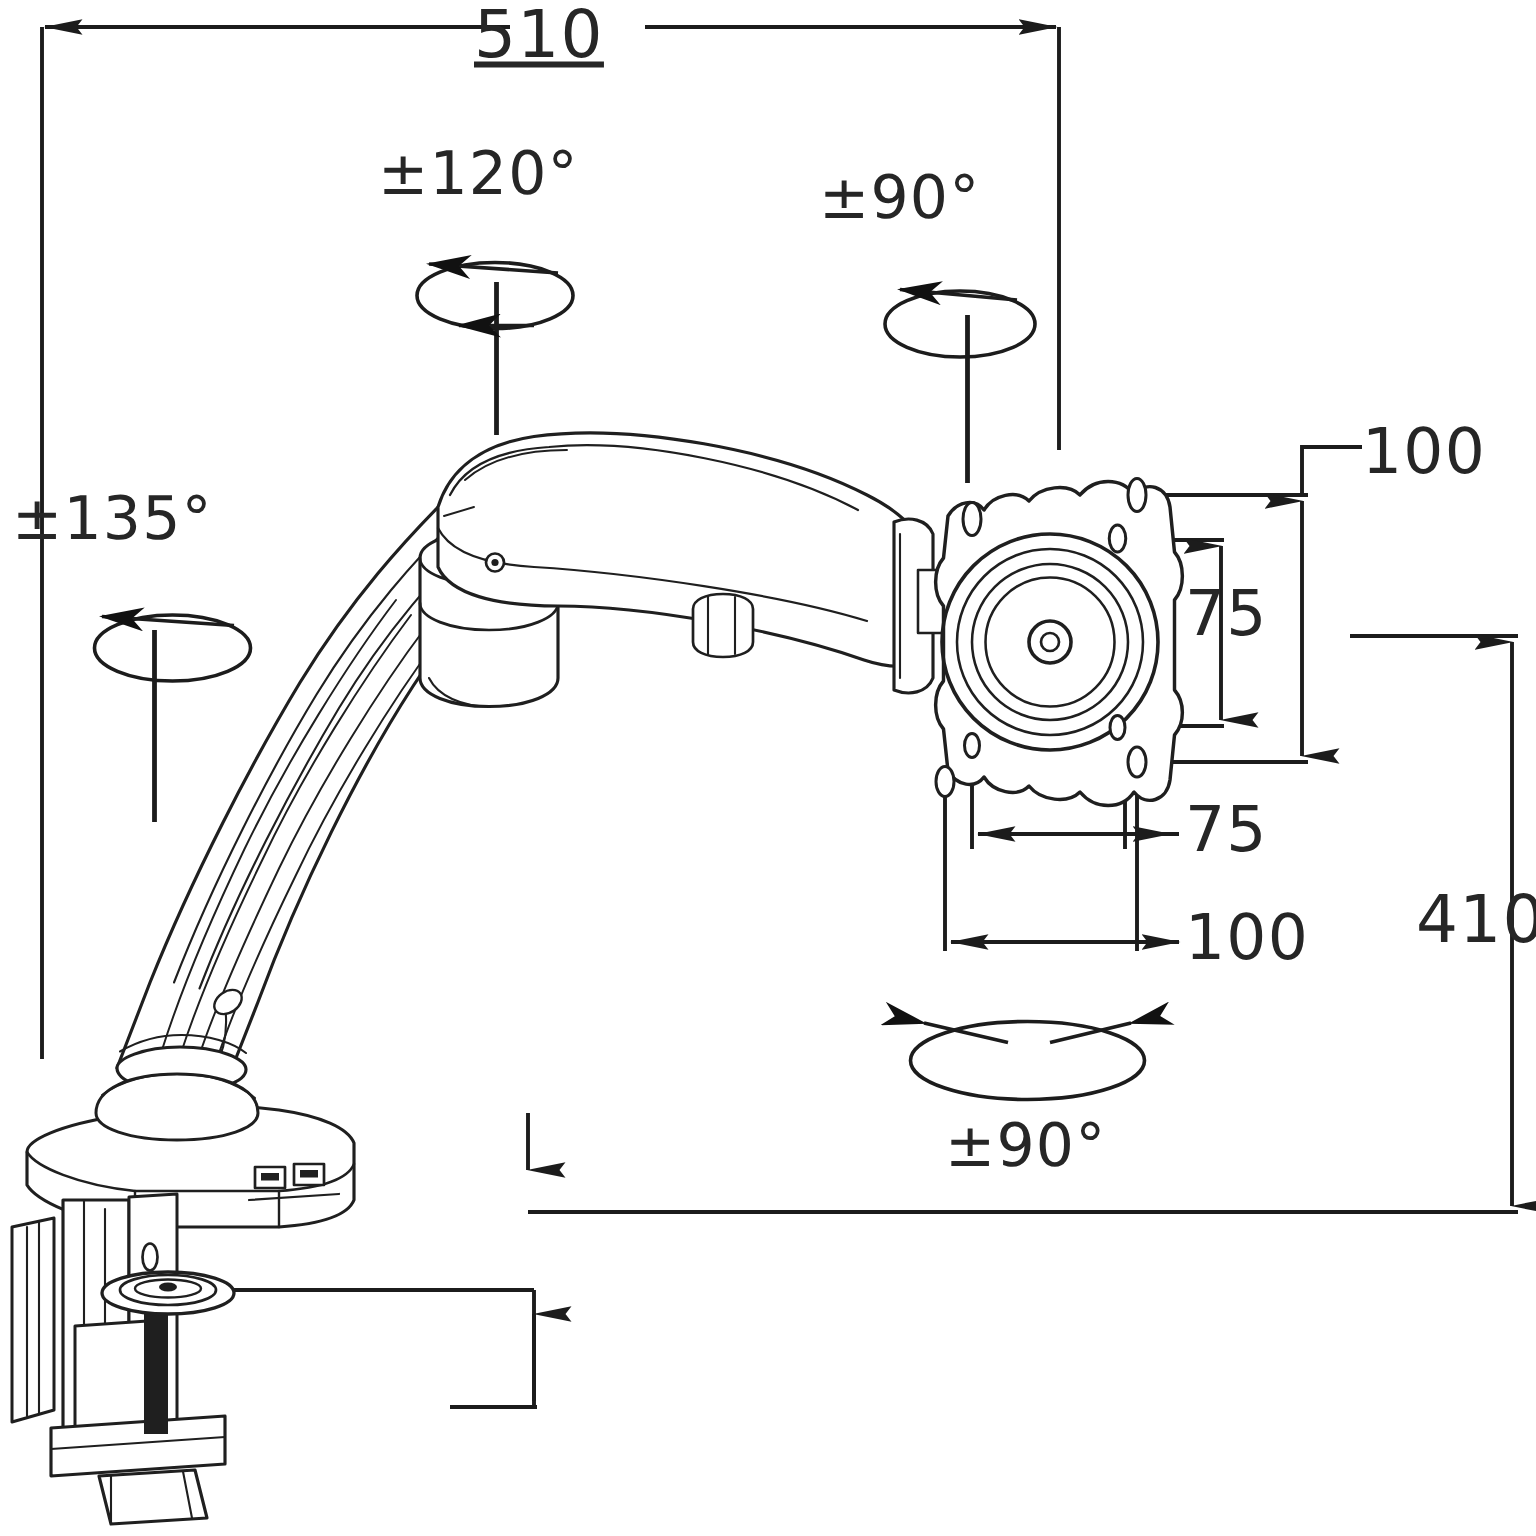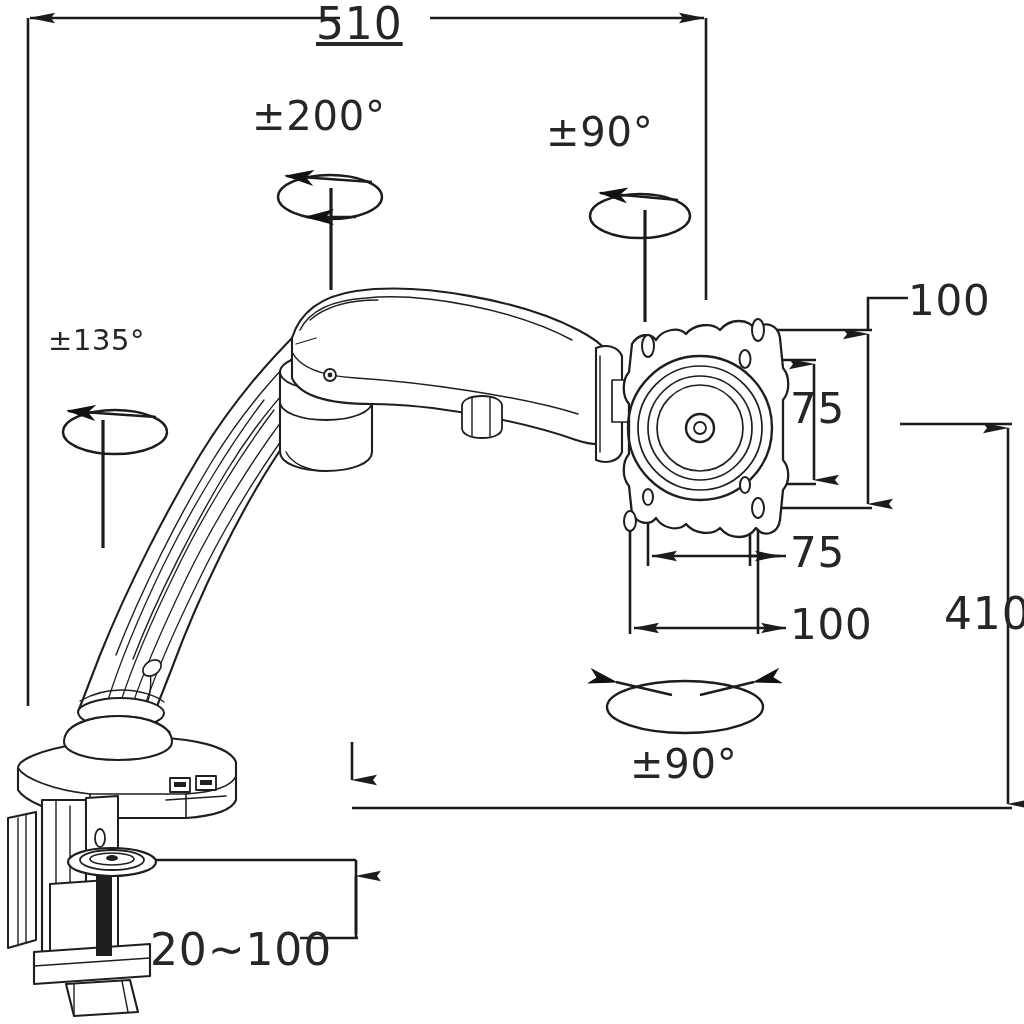--- a/index.html
+++ b/index.html
@@ -30,21 +30,21 @@
     font-family: "DejaVu Sans", sans-serif;
     color: #262626;
     white-space: nowrap;
     letter-spacing: 0.02em;
     line-height: 1;
     user-select: none;
   }
   .dim-510   { left: 316px; top: 2px;   font-size: 44px; text-decoration: underline; }
   .rot-180   { left: 252px; top: 96px;  font-size: 40px; }
   .rot-90top { left: 546px; top: 112px; font-size: 40px; }
-  .rot-135   { left: 8px;   top: 326px; font-size: 29px; margin-left: 40px; }
+  .rot-135   { left: 8px;   top: 326px; font-size: 40px; }
   .dim-100tr { left: 908px; top: 280px; font-size: 42px; }
   .dim-75v   { left: 790px; top: 388px; font-size: 42px; }
   .dim-75h   { left: 790px; top: 532px; font-size: 42px; }
   .dim-100b  { left: 790px; top: 604px; font-size: 42px; }
   .dim-410   { left: 944px; top: 592px; font-size: 44px; }
   .rot-90bot { left: 630px; top: 744px; font-size: 40px; }
   .dim-2010  { left: 150px; top: 928px; font-size: 44px; }
 </style>
 </head>
 <body>
@@ -294,33 +294,32 @@
         <ellipse cx="112" cy="862" rx="44" ry="14" fill="#ffffff" stroke-width="2.2"></ellipse>
         <ellipse cx="112" cy="860" rx="32" ry="10" fill="#ffffff" stroke-width="1.8"></ellipse>
         <ellipse cx="112" cy="859" rx="22" ry="6" fill="#ffffff" stroke-width="1.6"></ellipse>
         <ellipse cx="112" cy="858" rx="6" ry="3" fill="#1f1f1f" stroke="none"></ellipse>
       </g>
     </g>
   </svg>
 
   <div class="dim-label dim-510">510</div>
 
-  <div class="dim-label rot-180">±200°</div>
+  <div class="dim-label rot-180">±120°</div>
 
   <div class="dim-label rot-90top">±90°</div>
 
   <div class="dim-label rot-135">±135°</div>
 
   <div class="dim-label dim-100tr">100</div>
 
   <div class="dim-label dim-75v">75</div>
 
   <div class="dim-label dim-75h">75</div>
 
   <div class="dim-label dim-100b">100</div>
 
   <div class="dim-label dim-410">410</div>
 
   <div class="dim-label rot-90bot">±90°</div>
 
-  <div class="dim-label dim-2010">20~100</div>
 
 </div>
 
 </body></html>

